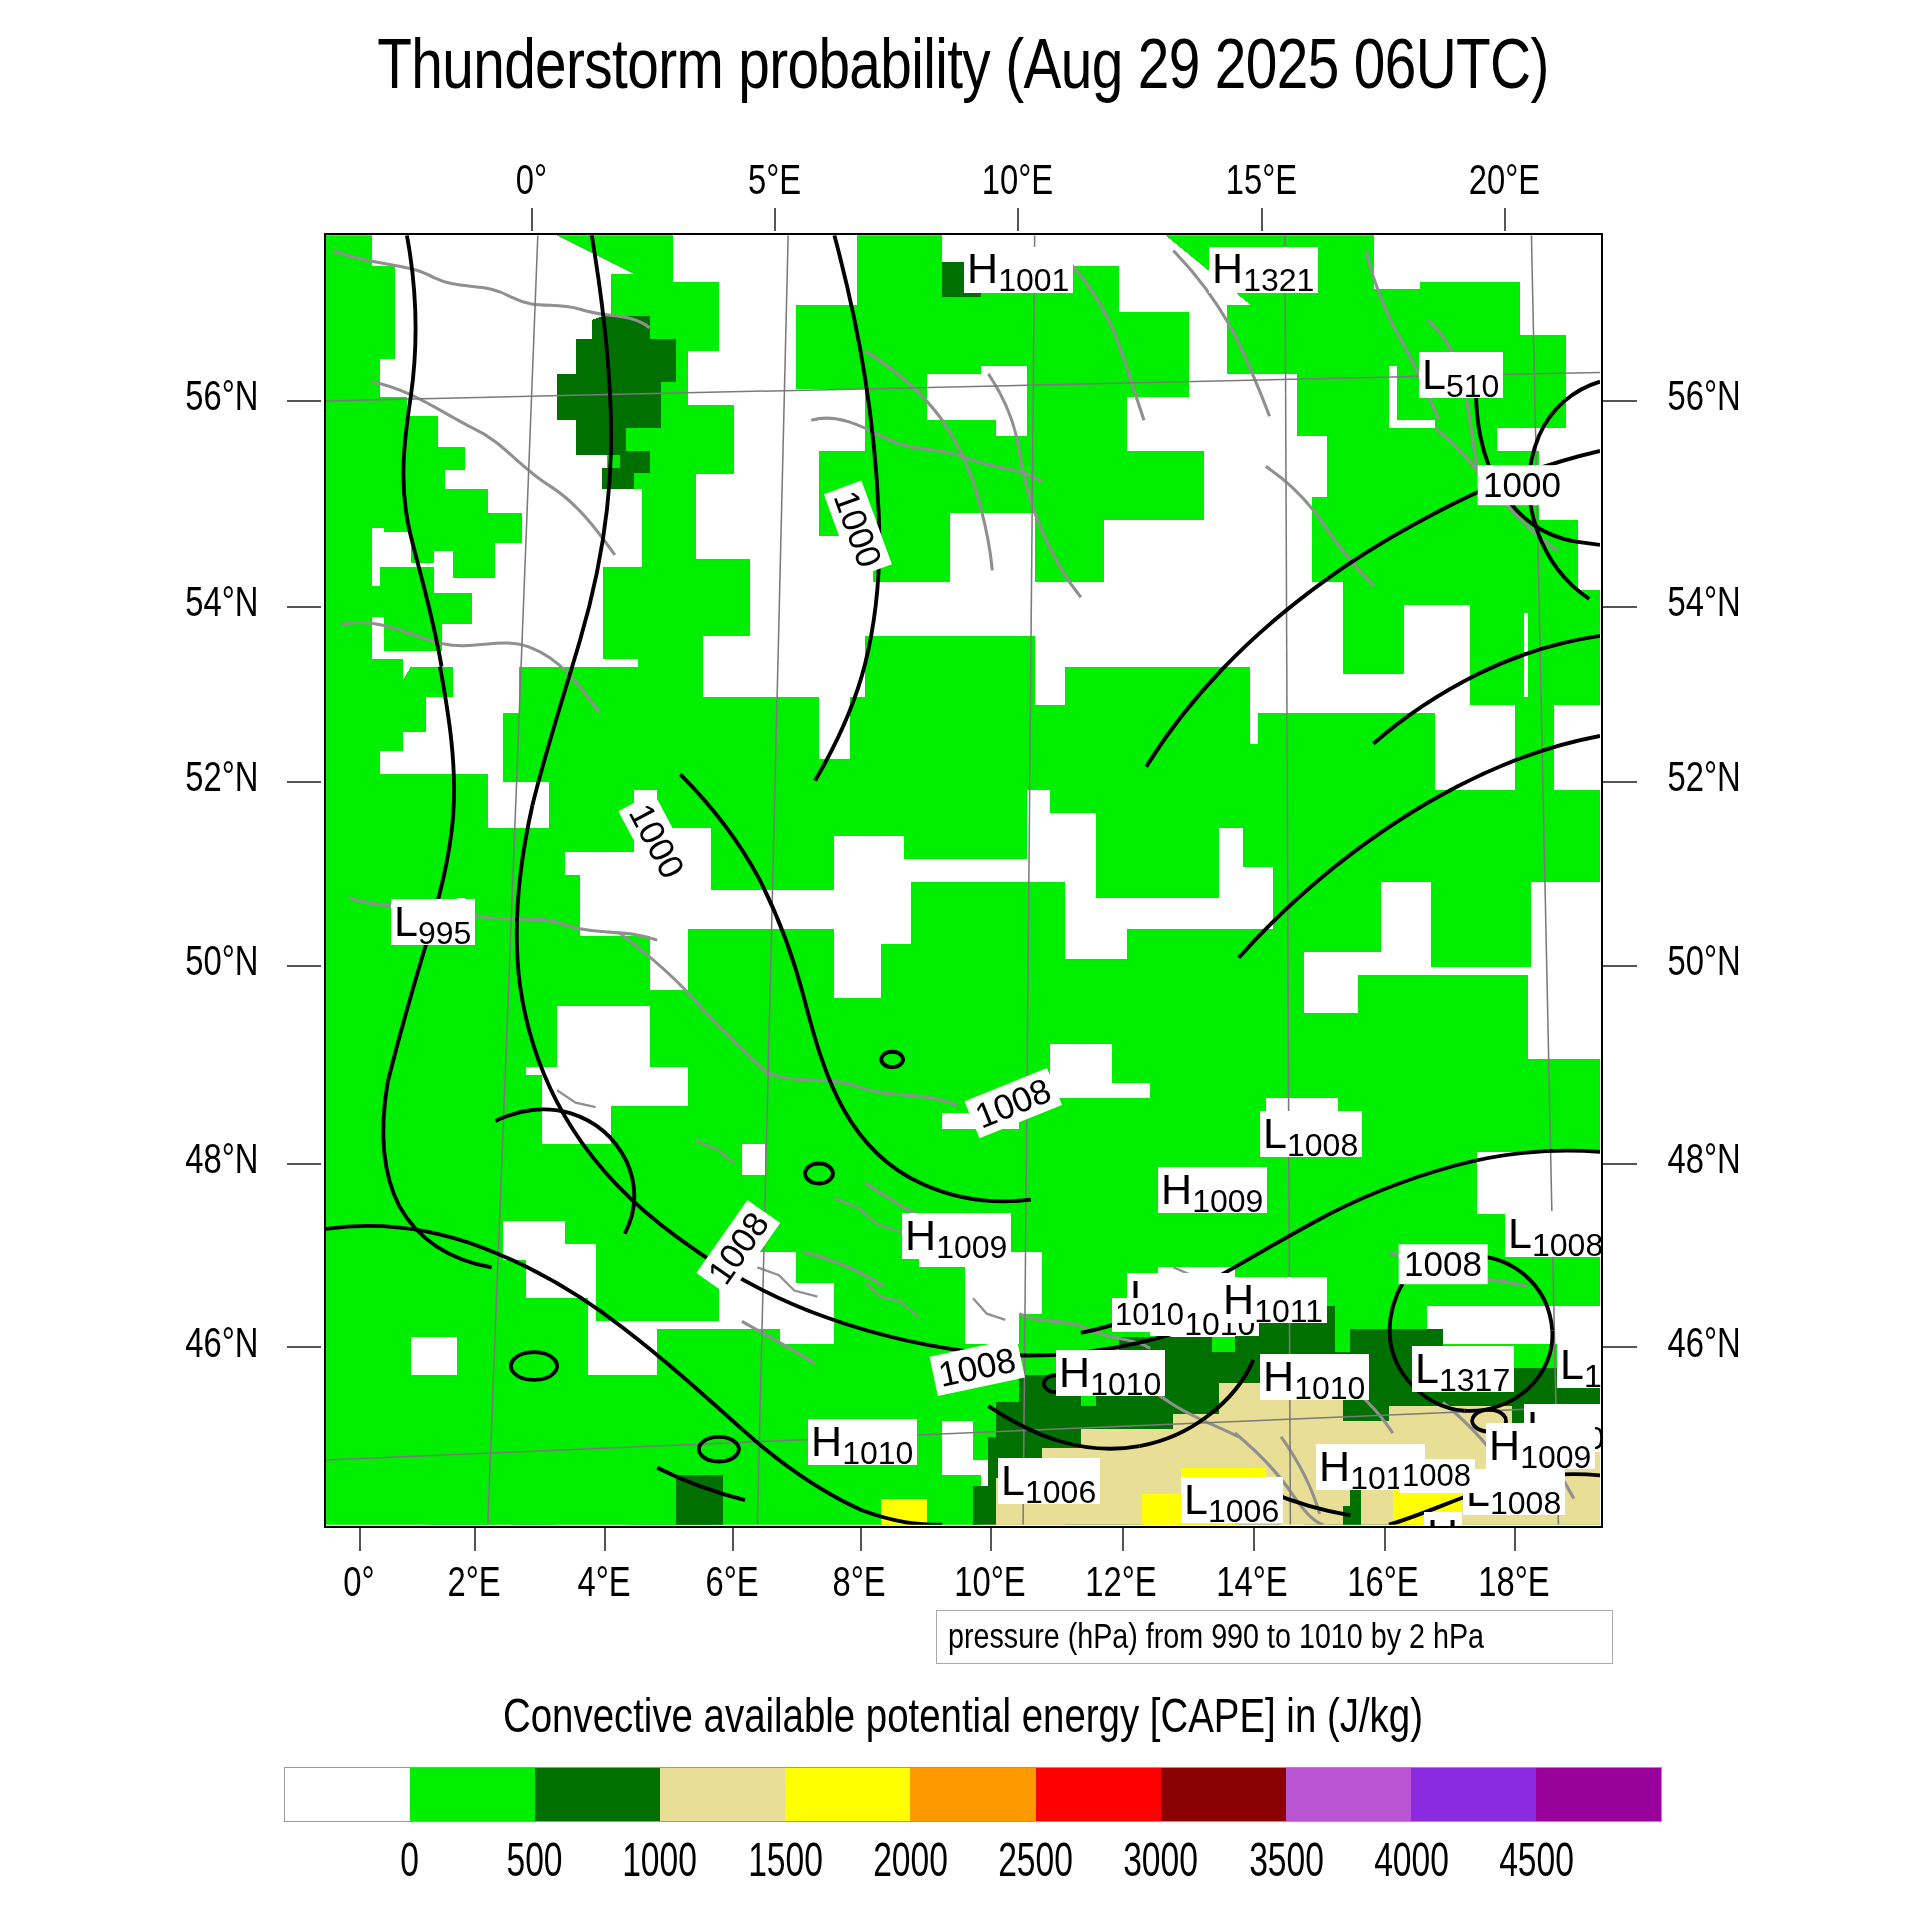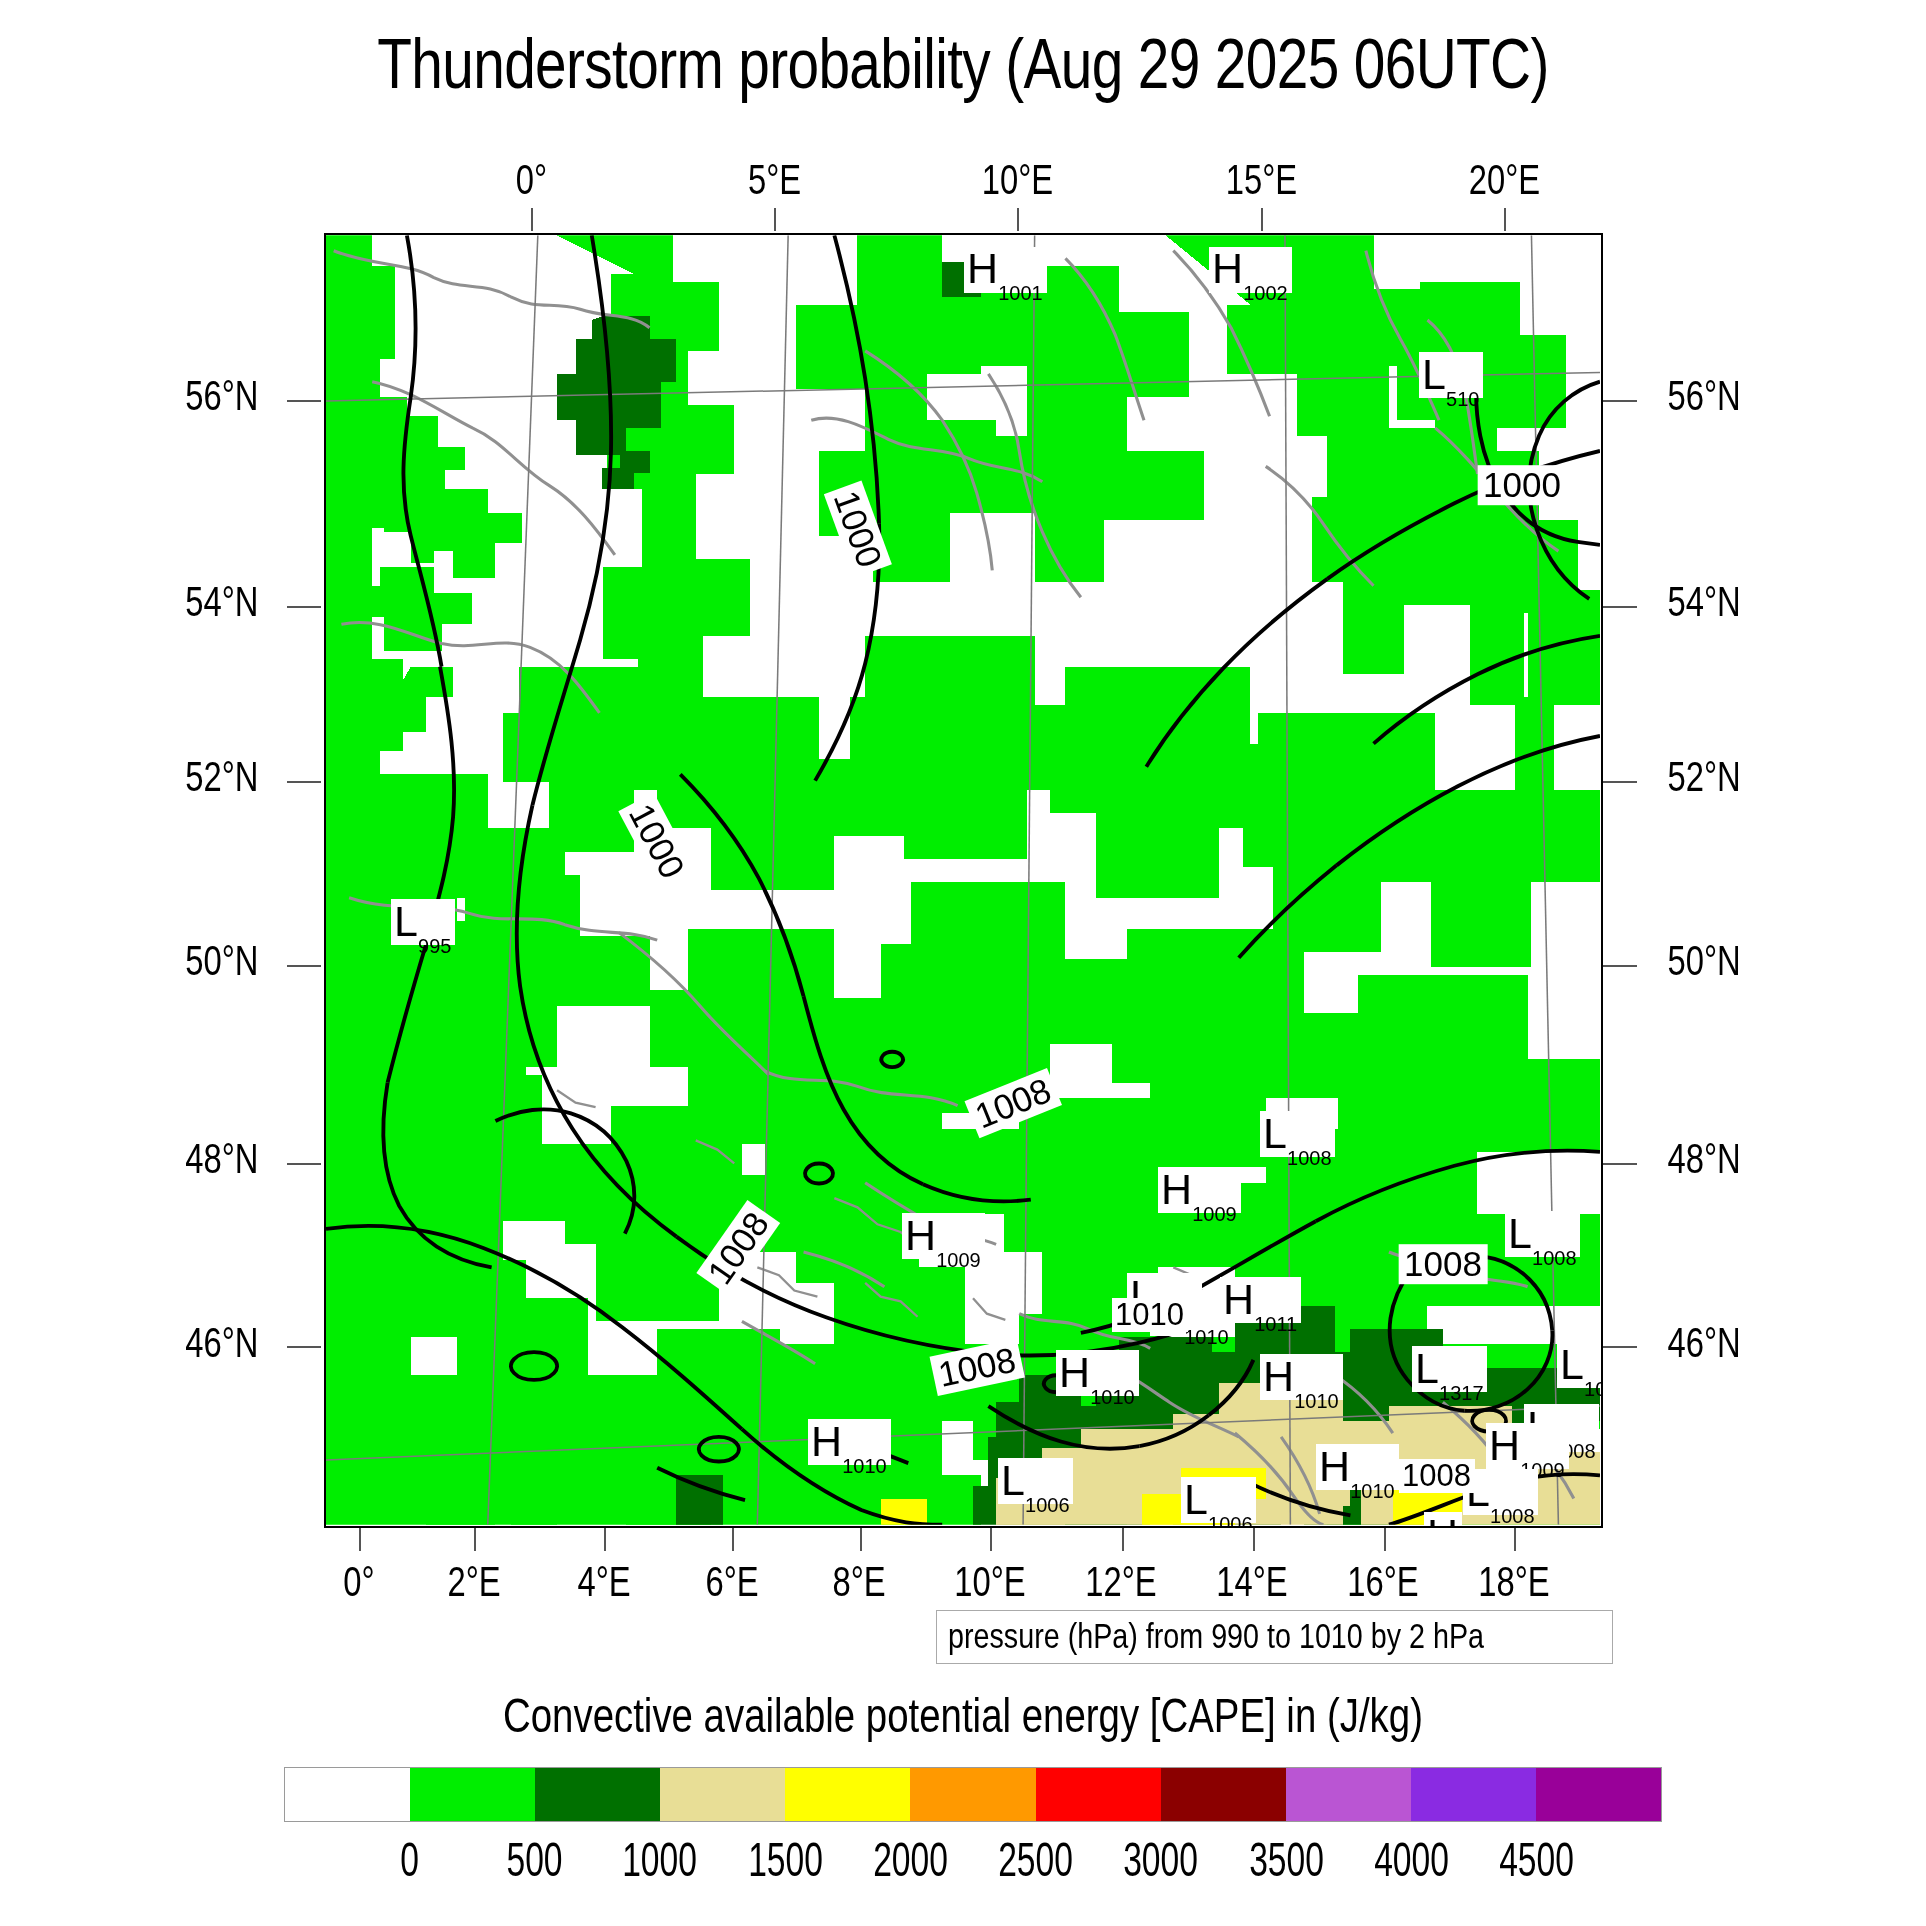--- a/index.html
+++ b/index.html
@@ -44,21 +44,21 @@
   #cbar{position:absolute;left:284px;top:1767px;width:1378px;height:55px;
     display:flex;border:1.5px solid #9a9a9a;box-sizing:border-box;}
   #cbar .seg{flex:1 1 0;height:100%;}
   #cblabels{position:absolute;left:284px;top:1832px;width:1378px;height:62px;}
   .cbl{position:absolute;top:0;font-size:48px;color:#000;text-align:center;
     transform:scaleX(0.70);transform-origin:center top;white-space:nowrap;}
 
   
   .hl{position:absolute;background:#fff;padding:0.8px 3.9px 2.3px 3.1px;white-space:nowrap;line-height:1;}
   .hl .big{font-size:43px;color:#000;vertical-align:baseline;}
-  .hl .sub{font-size:20px;color:#000;vertical-align:baseline;position:relative;top:17px;}
+  .hl .sub{font-size:32px;color:#000;vertical-align:baseline;position:relative;top:8px;}
   .hl.plain{font-size:31px;color:#000;}
 
   
   .clab{position:absolute;background:#fff;color:#000;font-size:35px;
     padding:2.3px 5.4px;white-space:nowrap;line-height:1;transform-origin:center center;}
 </style>
 </head>
 <body>
 
 <div id="title">Thunderstorm probability (Aug 29 2025 06UTC)</div>
@@ -266,21 +266,21 @@
           <path d="M510 1560 a26 16 0 1 0 0.1 0z"></path>
           <path d="M270 1450 a30 18 0 1 0 0.1 0z"></path>
           <path d="M1510 1525 a22 14 0 1 0 0.1 0z"></path>
           <path d="M948 1480 a16 11 0 1 0 0.1 0z"></path>
         </g>
       </g>
     </svg>
 
     <div id="hl-layer">
         <div class="hl" style="left: 638px; top: 11.6px;"><span class="big">H</span><span class="sub">1001</span></div>
-        <div class="hl" style="left: 883px; top: 11.6px;"><span class="big">H</span><span class="sub">1002</span></div>
+        <div class="hl" style="left: 883px; top: 11.6px;"><span class="big">H</span><span class="sub">1321</span></div>
         <div class="hl" style="left: 1093px; top: 117px;"><span class="big">L</span><span class="sub">510</span></div>
         <div class="hl" style="left: 65px; top: 664px; text-align: right;"><span class="big">L</span><span class="sub">995</span></div>
         <div class="hl" style="left: 934px; top: 876px;"><span class="big">L</span><span class="sub">1008</span></div>
         <div class="hl" style="left: 832px; top: 932px;"><span class="big">H</span><span class="sub">1009</span></div>
         <div class="hl" style="left: 576px; top: 978px;"><span class="big">H</span><span class="sub">1009</span></div>
         <div class="hl" style="left: 1179px; top: 976px;"><span class="big">L</span><span class="sub">1008</span></div>
         <div class="hl" style="left: 801px; top: 1038px;"><span class="big">L</span><span class="sub">1008</span></div>
         <div class="hl" style="left: 824px; top: 1055px;"><span class="big">H</span><span class="sub">1010</span></div>
         <div class="hl" style="left: 894px; top: 1042px;"><span class="big">H</span><span class="sub">1011</span></div>
         <div class="hl" style="left: 1086px; top: 1111px;"><span class="big">L</span><span class="sub">1317</span></div>

